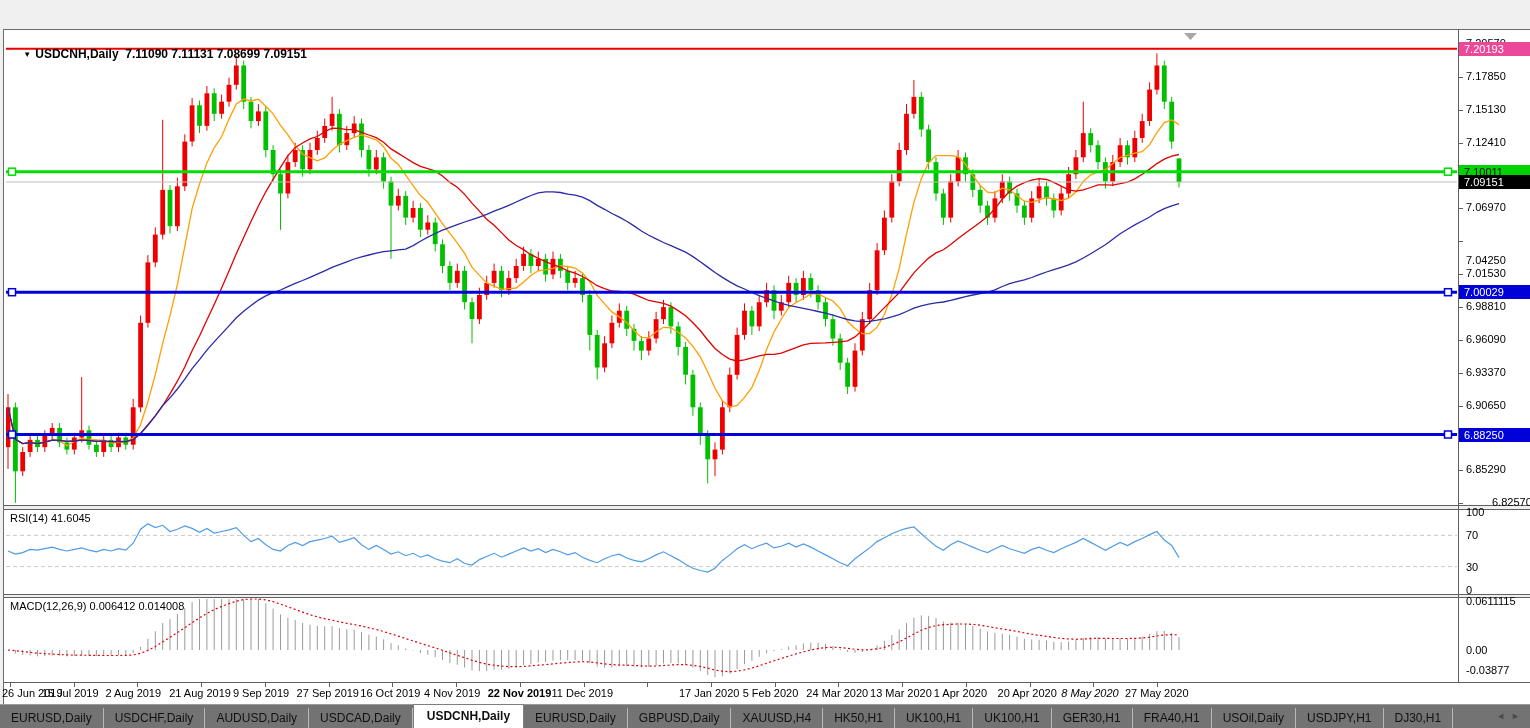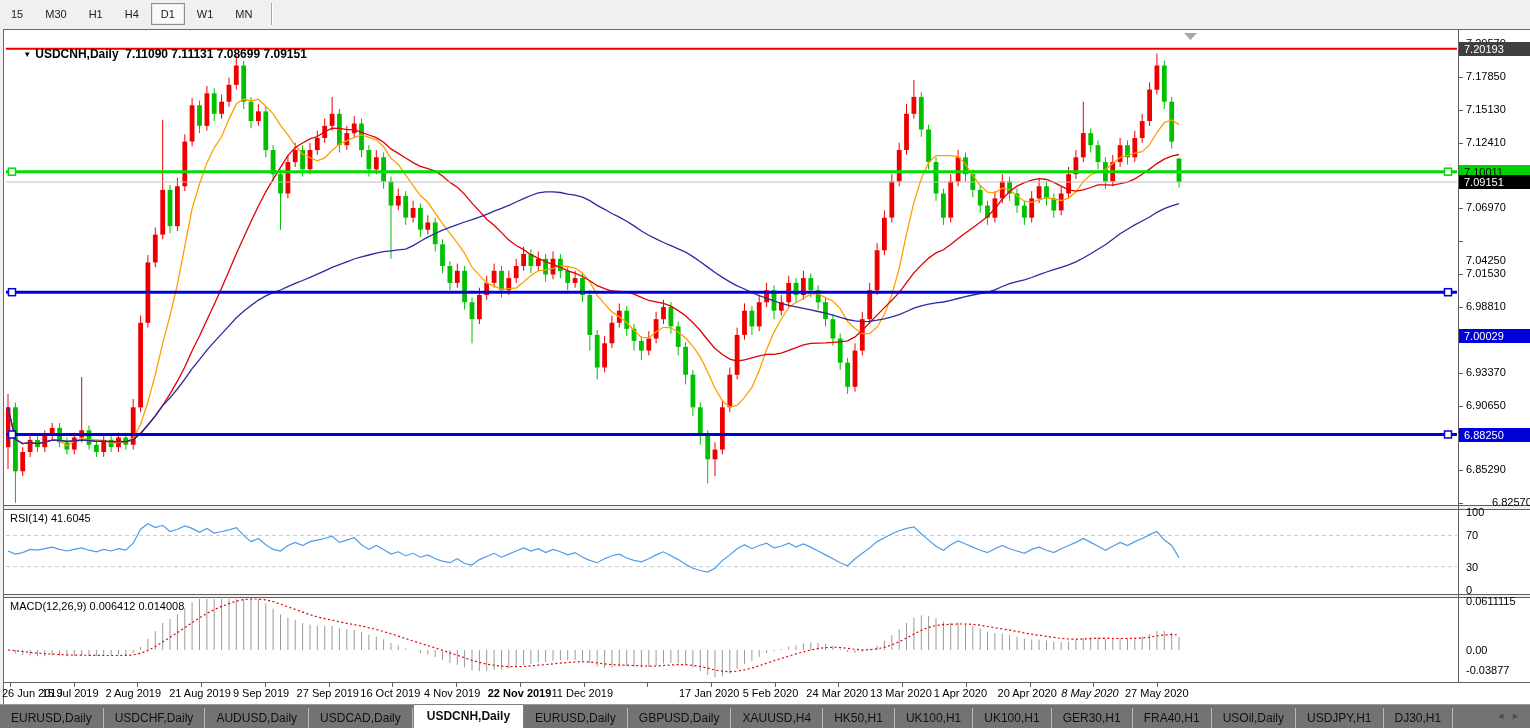--- a/index.html
+++ b/index.html
@@ -31,30 +31,20 @@
   .tab{font-size:12px;color:#111;padding:3px 11px 4px 11px;border-right:1px solid #b9b9b9;margin-top:2px;cursor:default;white-space:nowrap;}
   .tab.active{background:#ffffff;font-weight:700;border:1px solid #7f7f7f;border-bottom:1px solid #ffffff;
               padding:4px 13px 5px 13px;margin-top:0;position:relative;z-index:2;}
   .tab-arrows{position:absolute;right:4px;top:711px;font-size:9px;color:#4a4a4a;letter-spacing:6px;}
 </style>
 </head>
 <body>
 
 <div id="app">
 
-  <div class="toolbar" id="toolbar">
-      <div class="tfbtn">15</div>
-      <div class="tfbtn">M30</div>
-      <div class="tfbtn">H1</div>
-      <div class="tfbtn">H4</div>
-      <div class="tfbtn active">D1</div>
-      <div class="tfbtn">W1</div>
-      <div class="tfbtn">MN</div>
-      <div class="tb-sep"></div>
-    </div>
 
   <div class="chart-bg"></div>
 
   <svg id="main-svg" style="left:6px;top:31px;" width="1451" height="474" viewBox="6 31 1451 474">
       <g>
         <line x1="8.0" y1="394.0" x2="8.0" y2="468.9" stroke="#ee0000" stroke-width="1"></line>
         <rect x="5.6" y="407.3" width="4.8" height="39.9" fill="#ee0000"></rect>
         <line x1="15.4" y1="402.5" x2="15.4" y2="502.8" stroke="#00c000" stroke-width="1"></line>
         <rect x="13.0" y="407.3" width="4.8" height="64.0" fill="#00c000"></rect>
         <line x1="22.7" y1="447.2" x2="22.7" y2="476.2" stroke="#ee0000" stroke-width="1"></line>
@@ -604,24 +594,24 @@
       <div class="axis-tick" style="top: 372.7px;"></div>
       <div class="axis-label" style="top: 365.7px;">6.93370</div>
       <div class="axis-tick" style="top: 405.5px;"></div>
       <div class="axis-label" style="top: 398.5px;">6.90650</div>
       <div class="axis-tick" style="top: 438.4px;"></div>
       <div class="axis-label" style="top: 431.4px;">6.87930</div>
       <div class="axis-tick" style="top: 470.3px;"></div>
       <div class="axis-label" style="top: 463.3px;">6.85290</div>
       <div class="axis-tick" style="top: 503.1px;"></div>
       <div class="axis-label" style="top: 496.1px; margin-left: 26px;">6.82570</div>
-      <div class="badge" style="top: 41.7px; background: #404040; color: rgb(255, 255, 255);">7.20193</div>
+      <div class="badge" style="top: 41.7px; background: #ec4899; color: rgb(255, 255, 255);">7.20193</div>
       <div class="badge" style="top: 164.7px; background: rgb(0, 212, 0); color: rgb(0, 0, 0);">7.10011</div>
       <div class="badge" style="top: 175px; background: rgb(0, 0, 0); color: rgb(255, 255, 255);">7.09151</div>
-      <div class="badge" style="top: 285.2px; background: rgb(0, 0, 216); color: rgb(255, 255, 255); margin-top: 44px;">7.00029</div>
+      <div class="badge" style="top: 285.2px; background: rgb(0, 0, 216); color: rgb(255, 255, 255);">7.00029</div>
       <div class="badge" style="top: 427.5px; background: rgb(0, 0, 216); color: rgb(255, 255, 255);">6.88250</div>
     </div>
   <div id="indicator-axes">
       <div class="axis-label" style="top: 506px;">100</div>
       <div class="axis-label" style="top: 529.4px;">70</div>
       <div class="axis-label" style="top: 560.6px;">30</div>
       <div class="axis-label" style="top: 584px;">0</div>
       <div class="axis-label" style="top: 595.1px;">0.0611115</div>
       <div class="axis-label" style="top: 644px;">0.00</div>
       <div class="axis-label" style="top: 664px;">-0.03877</div>

